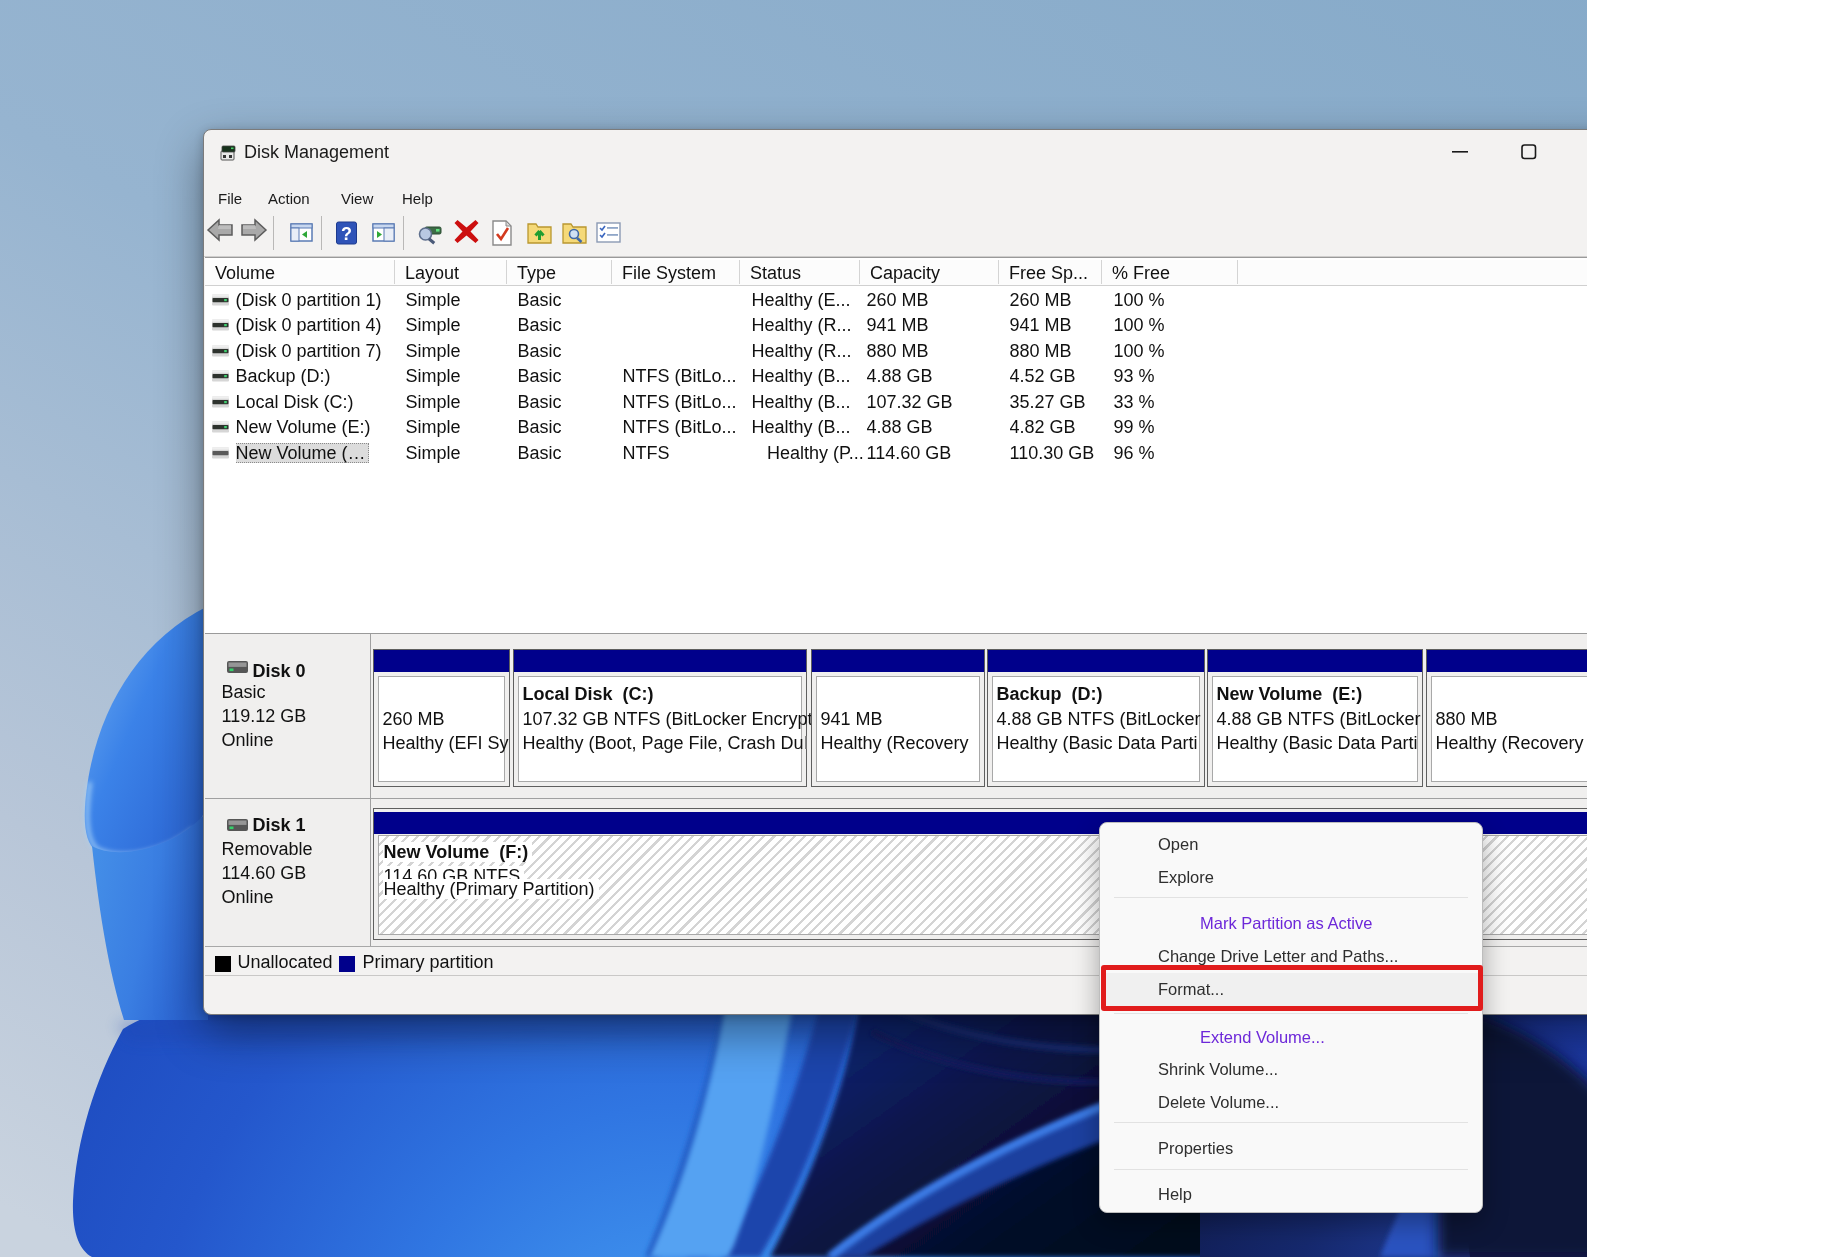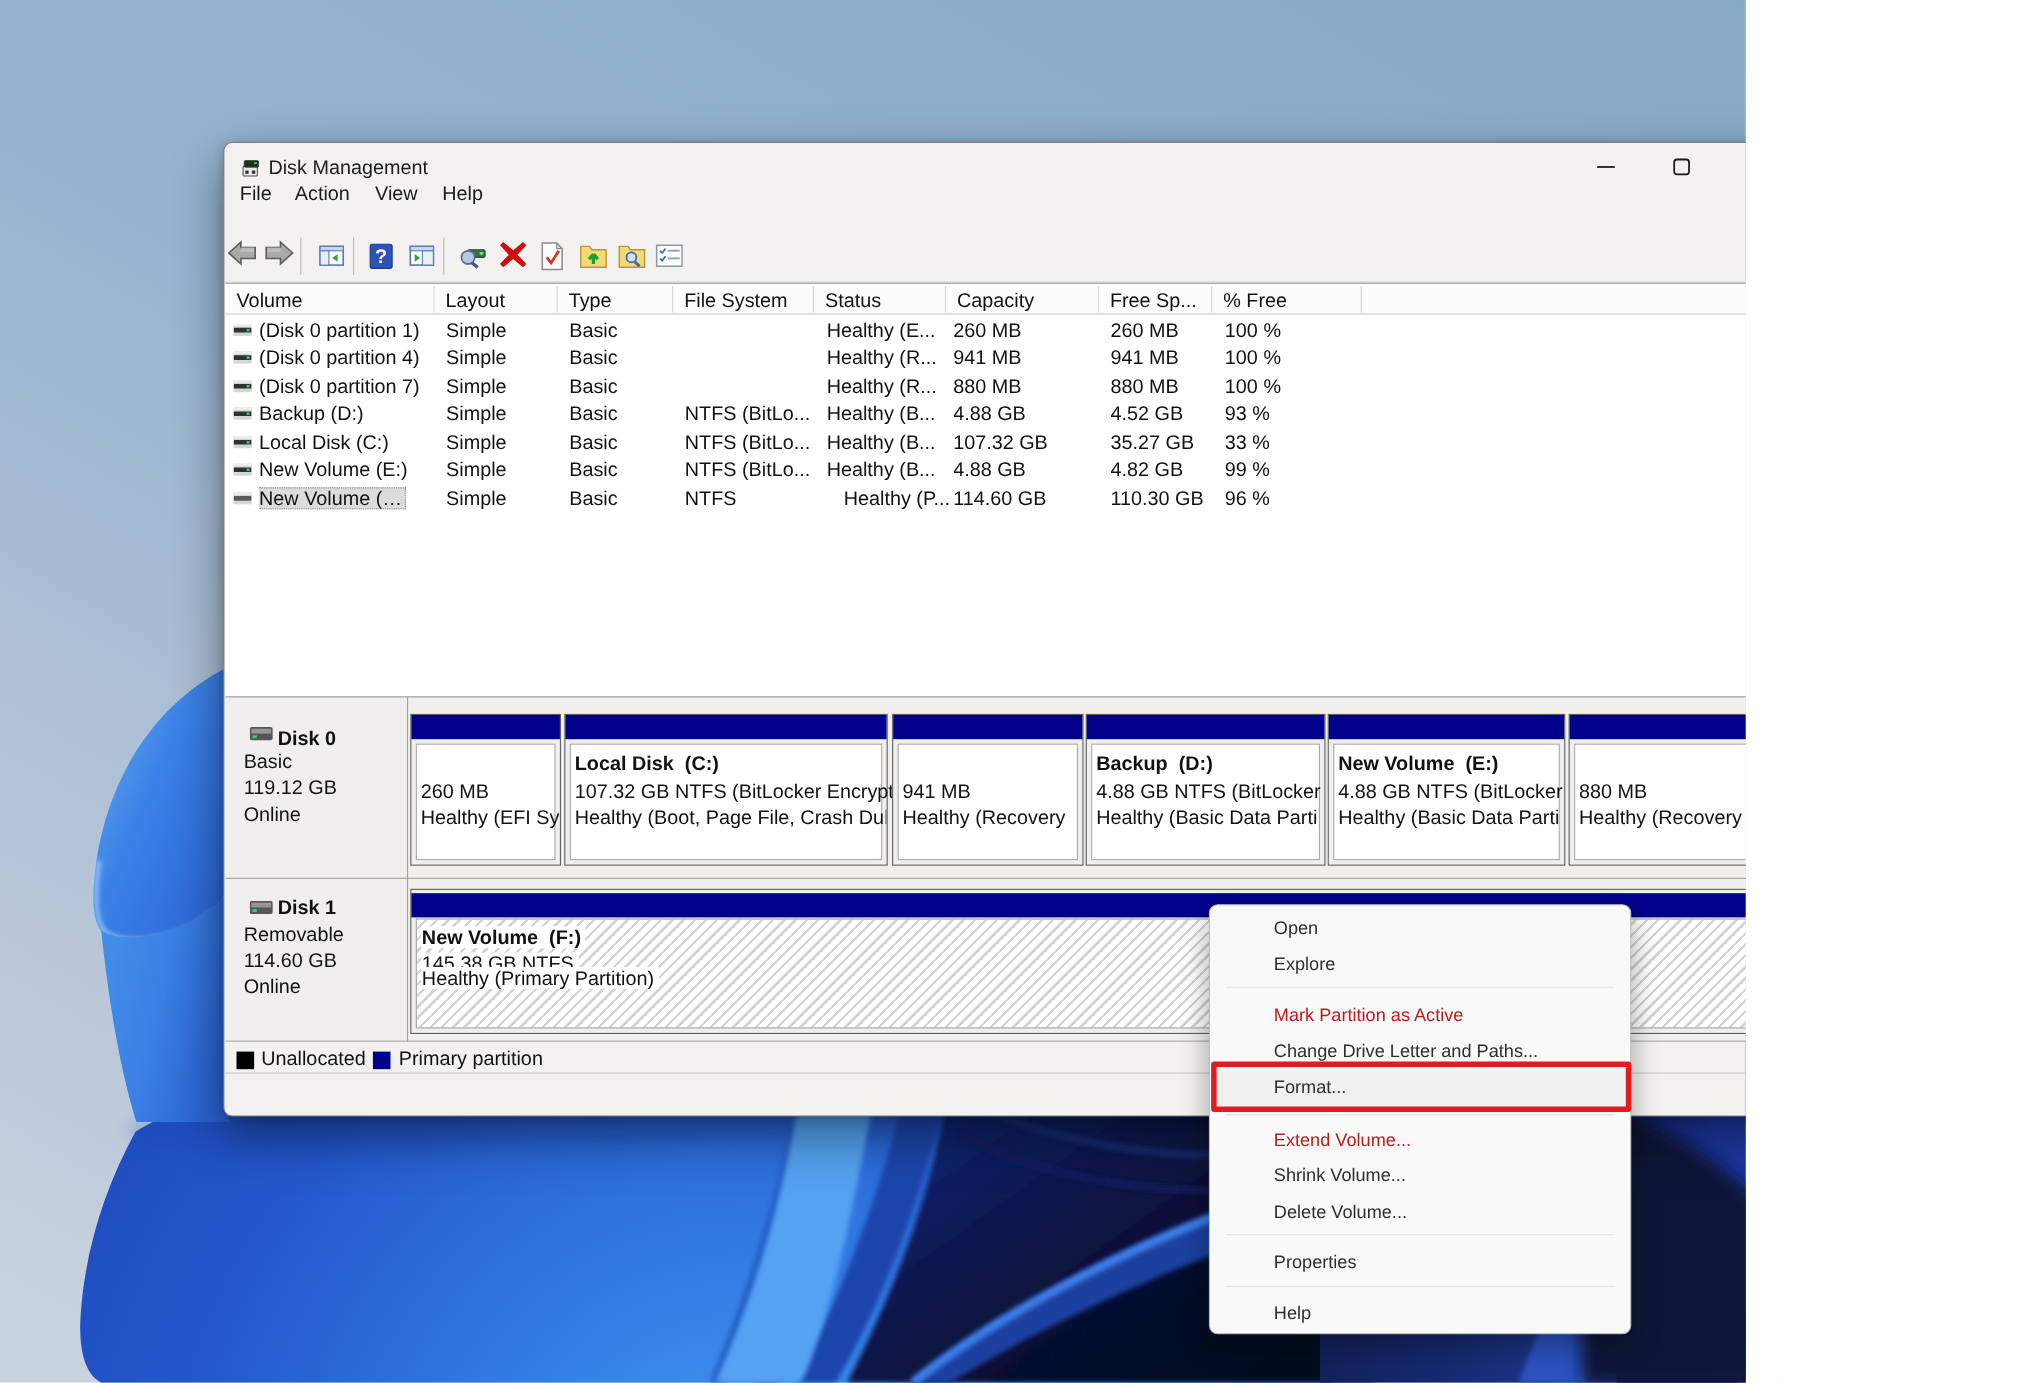--- a/index.html
+++ b/index.html
@@ -6,42 +6,42 @@
     font-family:"Liberation Sans",sans-serif;}
   #stage{position:absolute;left:0;top:0;width:1587px;height:1257px;overflow:hidden;}
   #wp{position:absolute;left:0;top:0;}
   #win{position:absolute;left:203px;top:129px;width:1431px;height:886px;
     background:#f3f2f1;border:1px solid #7b7b7b;border-radius:8px;box-sizing:border-box;
     box-shadow:0 18px 46px rgba(0,0,0,.42),0 2px 10px rgba(0,0,0,.2);}
   .abs{position:absolute;}
   #titlebar{position:absolute;left:0;top:0;width:100%;height:43px;}
   #title{position:absolute;left:40px;top:0;height:43px;line-height:45px;font-size:18px;color:#1a1a1a;}
   .capbtn{position:absolute;top:0;width:46px;height:43px;}
-  #menubar{position:absolute;left:0;top:26px;width:100%;height:39px;font-size:18px;color:#1a1a1a;}
+  #menubar{position:absolute;left:0;top:49px;width:100%;height:39px;font-size:15px;color:#1a1a1a;}
   .mitem{position:absolute;top:0;height:39px;line-height:40px;}
   #toolbar{position:absolute;left:0;top:82px;width:100%;height:45px;border-bottom:1px solid #cfcecd;box-sizing:border-box;}
   .tsep{position:absolute;top:4px;width:1px;height:34px;background:#b9b8b7;}
   #list{position:absolute;left:1px;top:127px;width:1429px;height:376px;background:#fff;border-top:1px solid #9a9a9a;box-sizing:border-box;}
   #lhead{position:absolute;left:0;top:2px;width:100%;height:25px;background:#fcfcfc;border-bottom:1px solid #d0d0d0;}
   .hcell{position:absolute;top:0;height:24px;line-height:26px;font-size:18px;color:#111;padding-left:10px;border-right:1px solid #d4d4d4;box-sizing:border-box;}
   .lrow{position:absolute;left:0;width:100%;height:25.5px;font-size:18px;color:#111;}
   .lc{position:absolute;top:0;height:25.5px;line-height:26px;white-space:nowrap;overflow:hidden;}
   .dicon{position:absolute;top:7px;width:17px;height:12px;}
   #lower{position:absolute;left:1px;top:503px;width:1429px;height:313px;background:#f0efee;border-top:1px solid #9a9a9a;box-sizing:border-box;}
   #legend{position:absolute;left:1px;top:816px;width:1429px;height:30px;border-top:1px solid #a8a8a8;border-bottom:1px solid #c9c8c7;box-sizing:border-box;font-size:18px;color:#111;}
   .pbox{position:absolute;border:1px solid #5f5f5f;background:#f0efee;box-sizing:border-box;}
   .pbar{position:absolute;left:0;top:0;width:100%;height:22px;background:#00008b;}
   .pbody{position:absolute;left:4px;top:26px;right:4px;bottom:4px;background:#fff;border:1px solid #a8a8a8;overflow:hidden;}
   .ptxt{position:absolute;left:9px;font-size:18px;line-height:24px;white-space:nowrap;color:#111;}
   .dlabel{font-size:18px;color:#111;position:absolute;}
   #ctxmenu{position:absolute;left:1099px;top:822px;width:384px;height:391px;background:#f9f9f9;
     border:1px solid #bdbdbd;border-radius:8px;box-sizing:border-box;
     box-shadow:0 10px 26px rgba(0,0,0,.33);z-index:5;}
   .ci{position:absolute;left:1px;width:381px;height:33px;line-height:33px;font-size:16.5px;color:#2e2e2e;padding-left:57px;box-sizing:border-box;white-space:nowrap;}
-  .cdis{color:#b91c1c;}
+  .cdis{color:#6d28d9;margin-left:42px;}
   .csep{position:absolute;left:14px;width:354px;height:1px;background:#e2e2e2;}
   #redbox{position:absolute;left:1101px;top:965px;width:382px;height:46px;border:5px solid #e11c1c;border-radius:3px;box-sizing:border-box;z-index:9;}
 </style>
 </head>
 <body>
 <div id="stage">
 <svg id="wp" width="1841" height="1257" viewBox="0 0 1841 1257">
  <defs>
   <linearGradient id="bg" x1="0.9" y1="0" x2="0.05" y2="1">
    <stop offset="0" stop-color="#86aac9"></stop>
@@ -382,21 +382,21 @@
     <div class="pbox" style="left:1220.5px;top:15px;width:177px;height:138px">
       <div class="pbar"></div>
           <div class="pbody"></div>
       <div class="ptxt" style="top:56.5px">880 MB</div>
       <div class="ptxt" style="top:80.5px">Healthy (Recovery F</div>
     </div>
     <div class="pbox" style="left:167.5px;top:174px;width:1222px;height:132px">
       <div class="pbar" style="top:3px"></div>
       <div class="pbody" style="background:repeating-linear-gradient(135deg,#fff 0px,#fff 5px,#d4d4d4 5px,#d4d4d4 7.2px)"></div>
       <div class="ptxt" style="top:31px;font-weight:bold"><span style="background:#fff;padding:0 4px 0 1px">New Volume&nbsp;&nbsp;(F:)</span></div>
-      <div class="ptxt" style="top:55px"><span style="background:#fff;padding:0 4px 0 1px">145.38 GB NTFS</span></div>
+      <div class="ptxt" style="top:55px"><span style="background:#fff;padding:0 4px 0 1px">114.60 GB NTFS</span></div>
       <div class="ptxt" style="top:68px"><span style="background:#fff;padding:0 4px 0 1px">Healthy (Primary Partition)</span></div>
     </div>
     <div class="abs" style="left:1408px;top:0;width:16px;height:313px;background:#f3f3f3"></div>
     <div class="abs" style="left:1409.5px;top:26px;width:13px;height:174px;background:#8c8c8c"></div>
   </div>
   <div id="legend">
     <div class="abs" style="left:9.5px;top:9px;width:16px;height:16px;background:#000"></div>
     <div class="abs" style="left:32.5px;top:2px;line-height:26px">Unallocated</div>
     <div class="abs" style="left:133.5px;top:9px;width:16px;height:16px;background:#00008b"></div>
     <div class="abs" style="left:157.5px;top:2px;line-height:26px">Primary partition</div>

